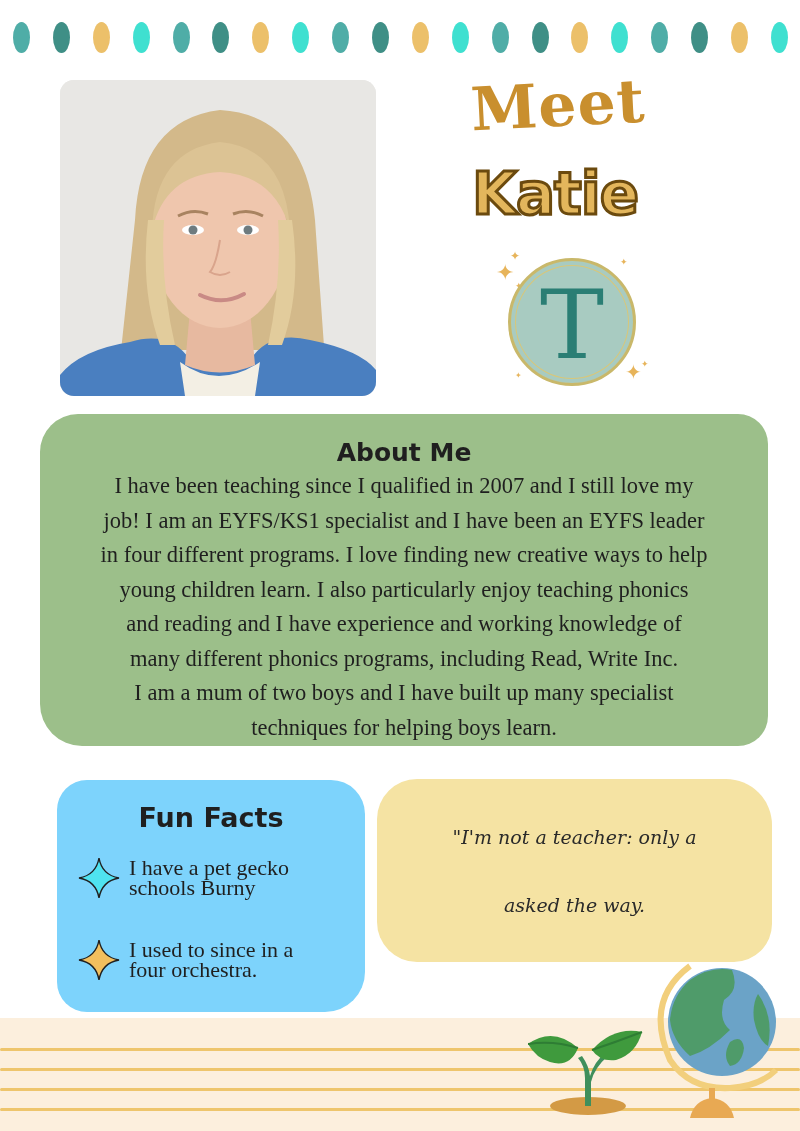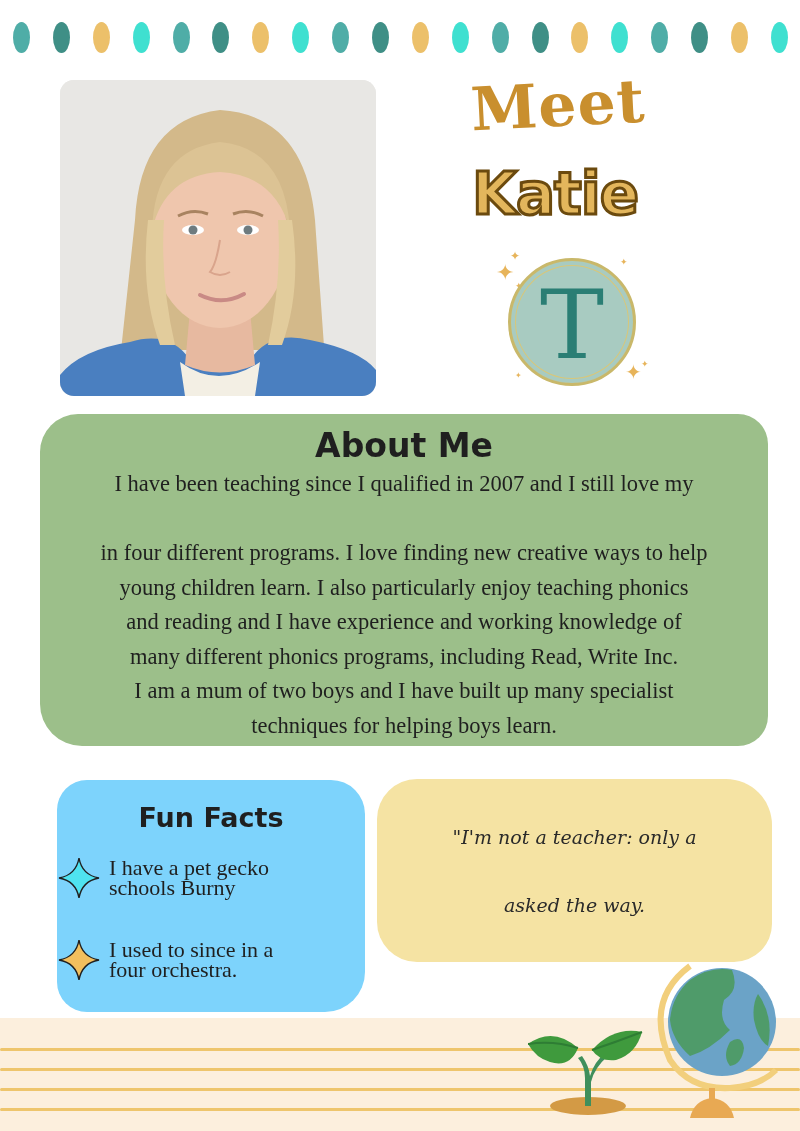--- a/index.html
+++ b/index.html
@@ -13,26 +13,26 @@
   .photo svg { display: block; }
 
   .title-meet { position: absolute; left: 448px; top: 70px; width: 220px; text-align: center; font-family: "DejaVu Serif", serif; font-size: 60px; font-weight: bold; color: #c98f2e; transform: rotate(-3deg); letter-spacing: 1px; }
   .title-name { position: absolute; left: 445px; top: 160px; width: 220px; text-align: center; font-family: "DejaVu Sans", sans-serif; font-size: 58px; font-weight: bold; color: #e3b65c; -webkit-text-stroke: 3px #6b4a0e; letter-spacing: -1px; }
 
   .monogram { position: absolute; left: 508px; top: 258px; width: 128px; height: 128px; border-radius: 50%; background: #a8cbc1; border: 3px solid #c9b86a; box-shadow: inset 0 0 0 4px #a8cbc1, inset 0 0 0 5px #d8c779; display: flex; align-items: center; justify-content: center; }
   .monogram span { font-family: "DejaVu Serif", serif; font-size: 96px; color: #2a7e74; line-height: 1; margin-top: 6px; }
   .sparkle { position: absolute; color: #e7b45a; line-height: 1; }
 
   .about { position: absolute; left: 40px; top: 414px; width: 728px; height: 332px; background: #9cbf8a; border-radius: 38px 30px 30px 42px; padding: 12px 20px 0; text-align: center; }
-  .about h2 { font-family: "DejaVu Sans", sans-serif; font-weight: bold; font-size: 33px; color: #1f1f1f; margin-bottom: 2px; }
+  .about h2 { font-family: "DejaVu Sans", sans-serif; font-weight: bold; font-size: 25px; color: #1f1f1f; margin-bottom: 2px; margin-top: 12px; }
   .about p { font-family: "Liberation Serif", serif; font-size: 22.5px; line-height: 34.5px; color: #1f1f1f; }
 
   .facts { position: absolute; left: 57px; top: 780px; width: 308px; height: 232px; background: #7dd3fc; border-radius: 30px 34px 40px 30px; }
   .facts h3 { position: absolute; top: 22px; left: 0; width: 100%; text-align: center; font-family: "DejaVu Sans", sans-serif; font-weight: bold; font-size: 27px; color: #1f1f1f; }
-  .fact { position: absolute; left: 0; display: flex; align-items: center; }
+  .fact { position: absolute; left: 20px; display: flex; align-items: center; }
   .fact .star { width: 44px; height: 44px; flex: 0 0 44px; }
   .fact .txt { font-family: "Liberation Serif", serif; font-size: 22px; line-height: 20px; color: #1f1f1f; margin-left: 8px; }
 
   .quote { position: absolute; left: 377px; top: 779px; width: 395px; height: 183px; background: #f5e3a3; border-radius: 40px 46px 38px 40px; display: flex; align-items: center; justify-content: center; text-align: center; padding: 0 24px; }
   .quote p { font-family: "DejaVu Serif", serif; font-style: italic; font-size: 19px; line-height: 34px; color: #2a2a2a; }
 
   .ground { position: absolute; left: 0; top: 1018px; width: 800px; height: 113px; background: #fcefdd; }
   .line { position: absolute; left: 0; width: 800px; height: 3px; background: #eec56c; border-radius: 2px; }
 
   .plant { position: absolute; left: 528px; top: 1022px; }
@@ -105,21 +105,21 @@
 <div class="sparkle" style="left:515px;top:372px;font-size:8px;">✦</div>
 
 <div class="monogram">
   <span>T</span>
 </div>
 
 <section class="about">
   <h2>About Me</h2>
   <p>
     <span>I have been teaching since I qualified in 2007 and I still love my</span><br>
-    <br>
+    <span>job! I am an EYFS/KS1 specialist and I have been an EYFS leader</span><br>
     <span>in four different programs. I love finding new creative ways to help</span><br>
     <span>young children learn. I also particularly enjoy teaching phonics</span><br>
     <span>and reading and I have experience and working knowledge of</span><br>
     <span>many different phonics programs, including Read, Write Inc.</span><br>
     <span>I am a mum of two boys and I have built up many specialist</span><br>
     <span>techniques for helping boys learn.</span>
   </p>
 </section>
 
 <section class="facts">

